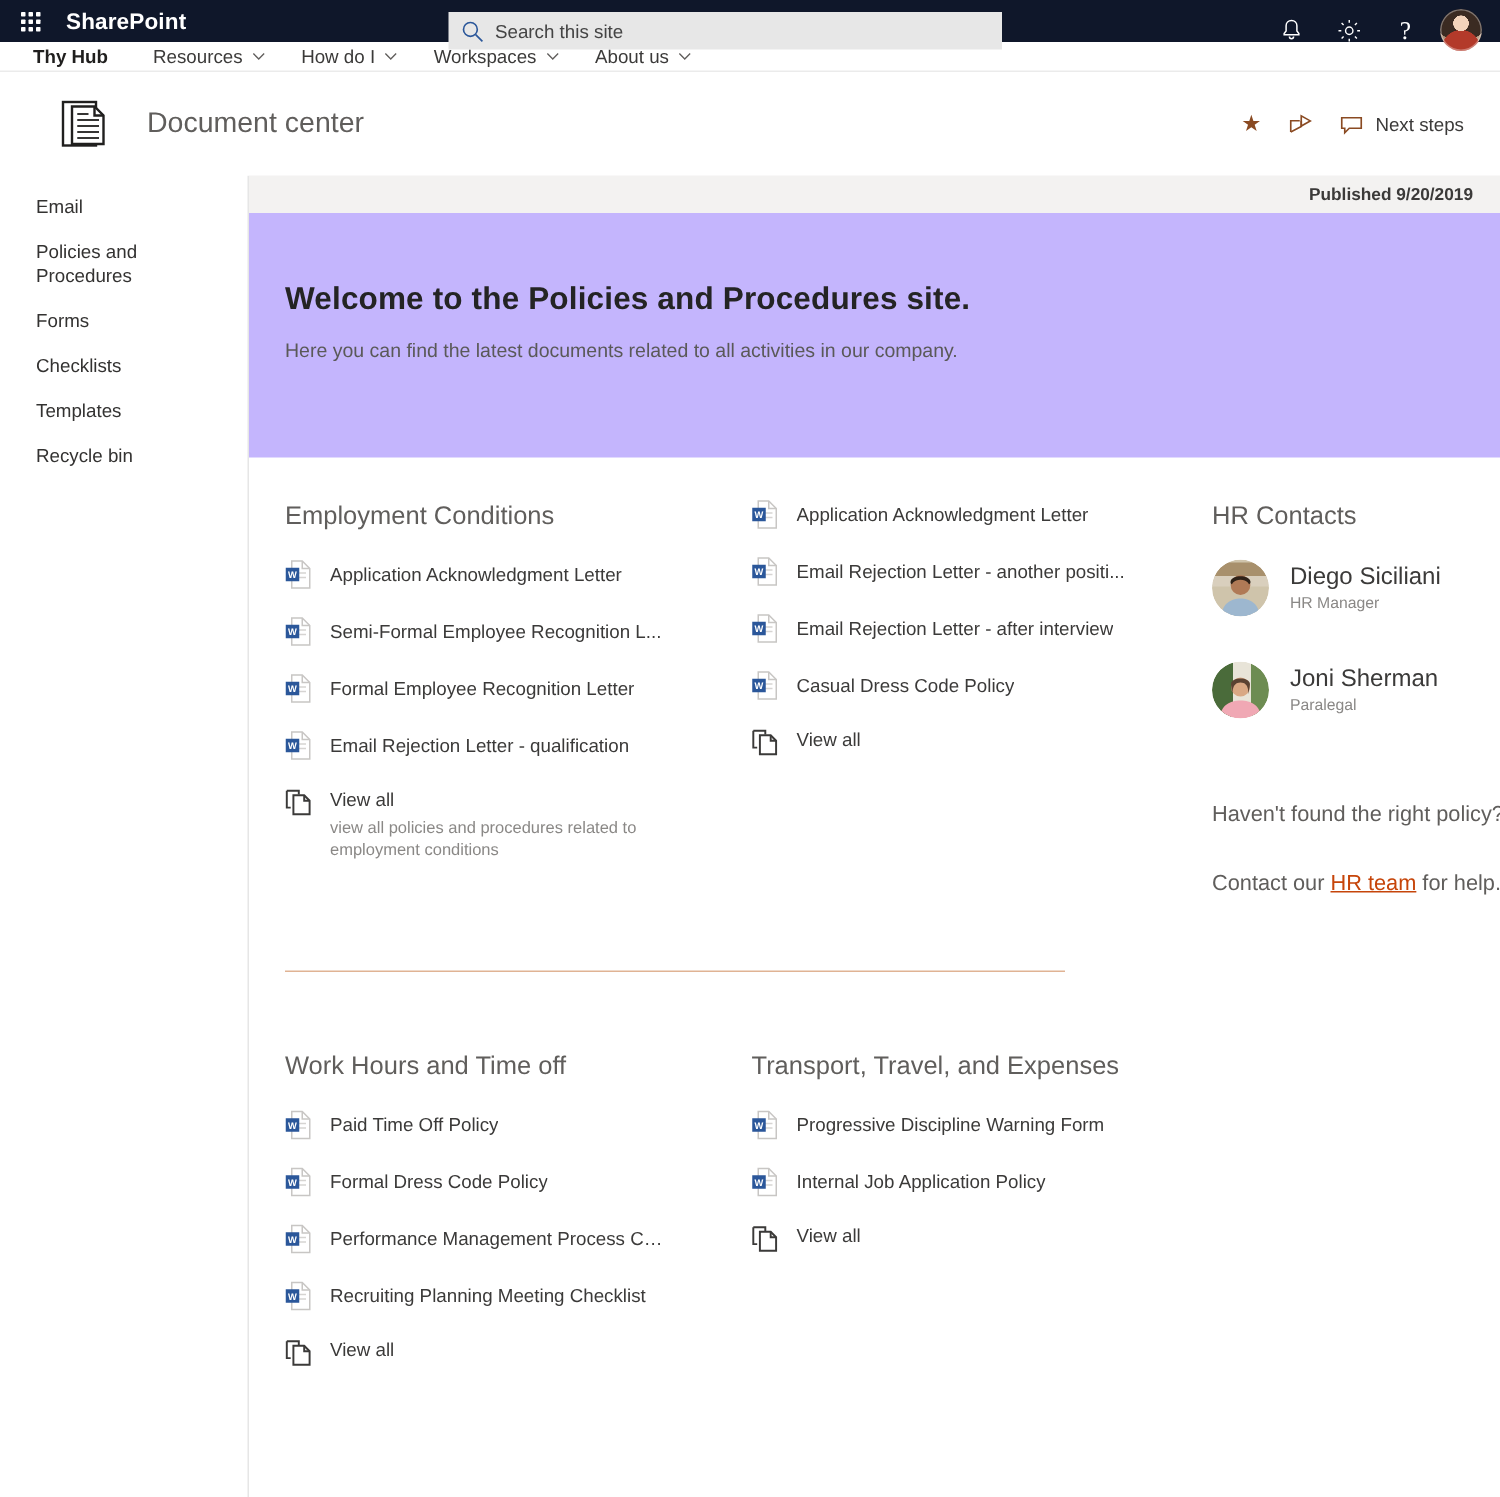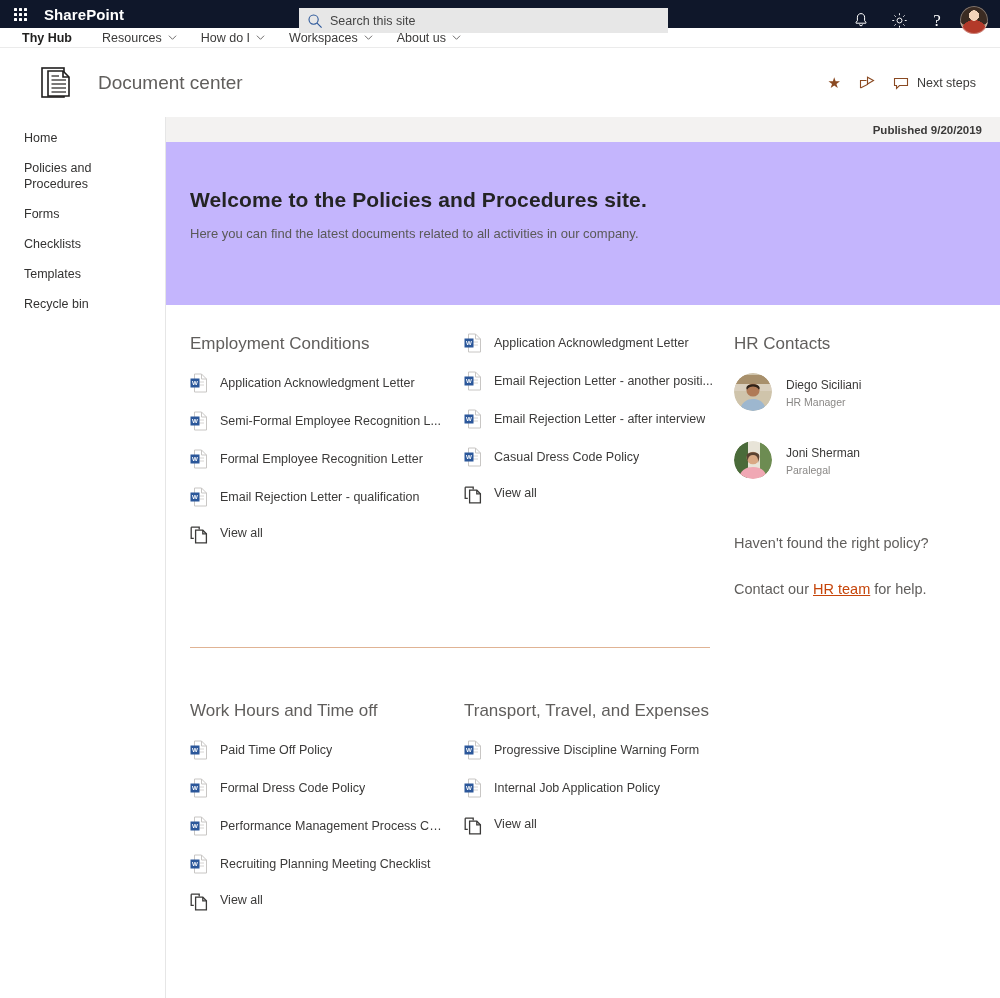--- a/index.html
+++ b/index.html
@@ -100,21 +100,21 @@
   }
   .publish-text { font-size:11.5px; color:#3b3a39; }
 
   .hero {
     background:#c4b5fd; padding:46px 0 54px 24px; height:163px;
   }
   .hero h1 { margin:0; font-size:21px; font-weight:bold; color:#242424; letter-spacing:.1px; }
   .hero p { margin:14px 0 0 0; font-size:13px; color:#5a5958; }
 
   .sections { padding:28px 24px 0 24px; }
-  .row { display:flex; }
+  .row { display:flex;gap:37px; }
   .col { padding-right:18px; }
   .col-a { width:274px; flex:0 0 274px; }
   .col-b { width:270px; flex:0 0 270px; }
   .col-c { width:265px; flex:0 0 265px; }
 
   .sec-title {
     font-size:17px; color:#605e5c; font-weight:normal; margin:0 0 18px 0; line-height:22px;
   }
 
   .doc-link {
@@ -124,21 +124,21 @@
   .word-ico { width:18px; height:20px; flex:0 0 auto; }
 
   .viewall { display:flex; align-items:flex-start; gap:12px; cursor:pointer; margin-top:2px; }
   .viewall-ico { width:18px; height:18px; flex:0 0 auto; margin-top:1px; }
   .viewall-main { font-size:12.5px; color:#3b3a39; line-height:16px; }
   .viewall-sub { font-size:11px; color:#8a8886; line-height:15px; margin-top:4px; max-width:205px; }
 
   
   .person { display:flex; align-items:center; gap:14px; margin-bottom:22px; cursor:pointer; }
   .p-av { width:38px; height:38px; border-radius:50%; flex:0 0 auto; overflow:hidden; }
-  .p-name { font-size:12px; color:#3b3a39; line-height:18px; }
+  .p-name { font-size:16px; color:#3b3a39; line-height:18px; }
   .p-role { font-size:10.5px; color:#8a8886; line-height:14px; margin-top:1px; }
 
   .help-block { margin-top:53px; }
   .help-line { font-size:14.5px; color:#605e5c; line-height:22px; }
   .help-line + .help-line { margin-top:24px; }
   .help-link { color:#C6450A; text-decoration:underline; cursor:pointer; }
 
   .divider {
     height:1px; background:#e0b394; margin:47px 0 0 0; width:520px;
   }
@@ -255,21 +255,21 @@
         <path d="M1.5 2.5h13v7h-8l-3 3v-3h-2z" fill="none" stroke="#8a4a22" stroke-width="1.1"></path>
       </svg>
       <span class="hdr-label">Next steps</span>
     </div>
   </div>
 </div>
 
 <div class="shell">
 
   <div class="leftnav">
-    <div class="nav-item">Home</div>
+    <div class="nav-item">Email</div>
     <div class="nav-item">Policies and Procedures</div>
     <div class="nav-item">Forms</div>
     <div class="nav-item">Checklists</div>
     <div class="nav-item">Templates</div>
     <div class="nav-item">Recycle bin</div>
   </div>
 
   <div class="content">
 
     <div class="publishbar">
@@ -342,20 +342,21 @@
           </div>
 
           <div class="viewall">
             <svg class="viewall-ico" viewBox="0 0 18 18">
               <path d="M1.2 1.2h8v2.4M1.2 1.2v11.2h2.6" fill="none" stroke="#3b3a39" stroke-width="1.3"></path>
               <path d="M5.6 4.2h7.2l3.6 3.6v9h-10.8z" fill="#ffffff" stroke="#3b3a39" stroke-width="1.3"></path>
               <path d="M12.8 4.2v3.6h3.6" fill="none" stroke="#3b3a39" stroke-width="1.3"></path>
             </svg>
             <div>
               <div class="viewall-main">View all</div>
+              <div class="viewall-sub">view all policies and procedures related to employment conditions</div>
             </div>
           </div>
         </div>
 
         <div class="col col-b">
 
           <div class="doc-link">
             <svg class="word-ico" viewBox="0 0 18 20">
               <path d="M4.5 1h7l5 5v13h-12z" fill="#ffffff" stroke="#c8c6c4" stroke-width="1"></path>
               <path d="M11.5 1v5h5" fill="none" stroke="#c8c6c4" stroke-width="1"></path>

